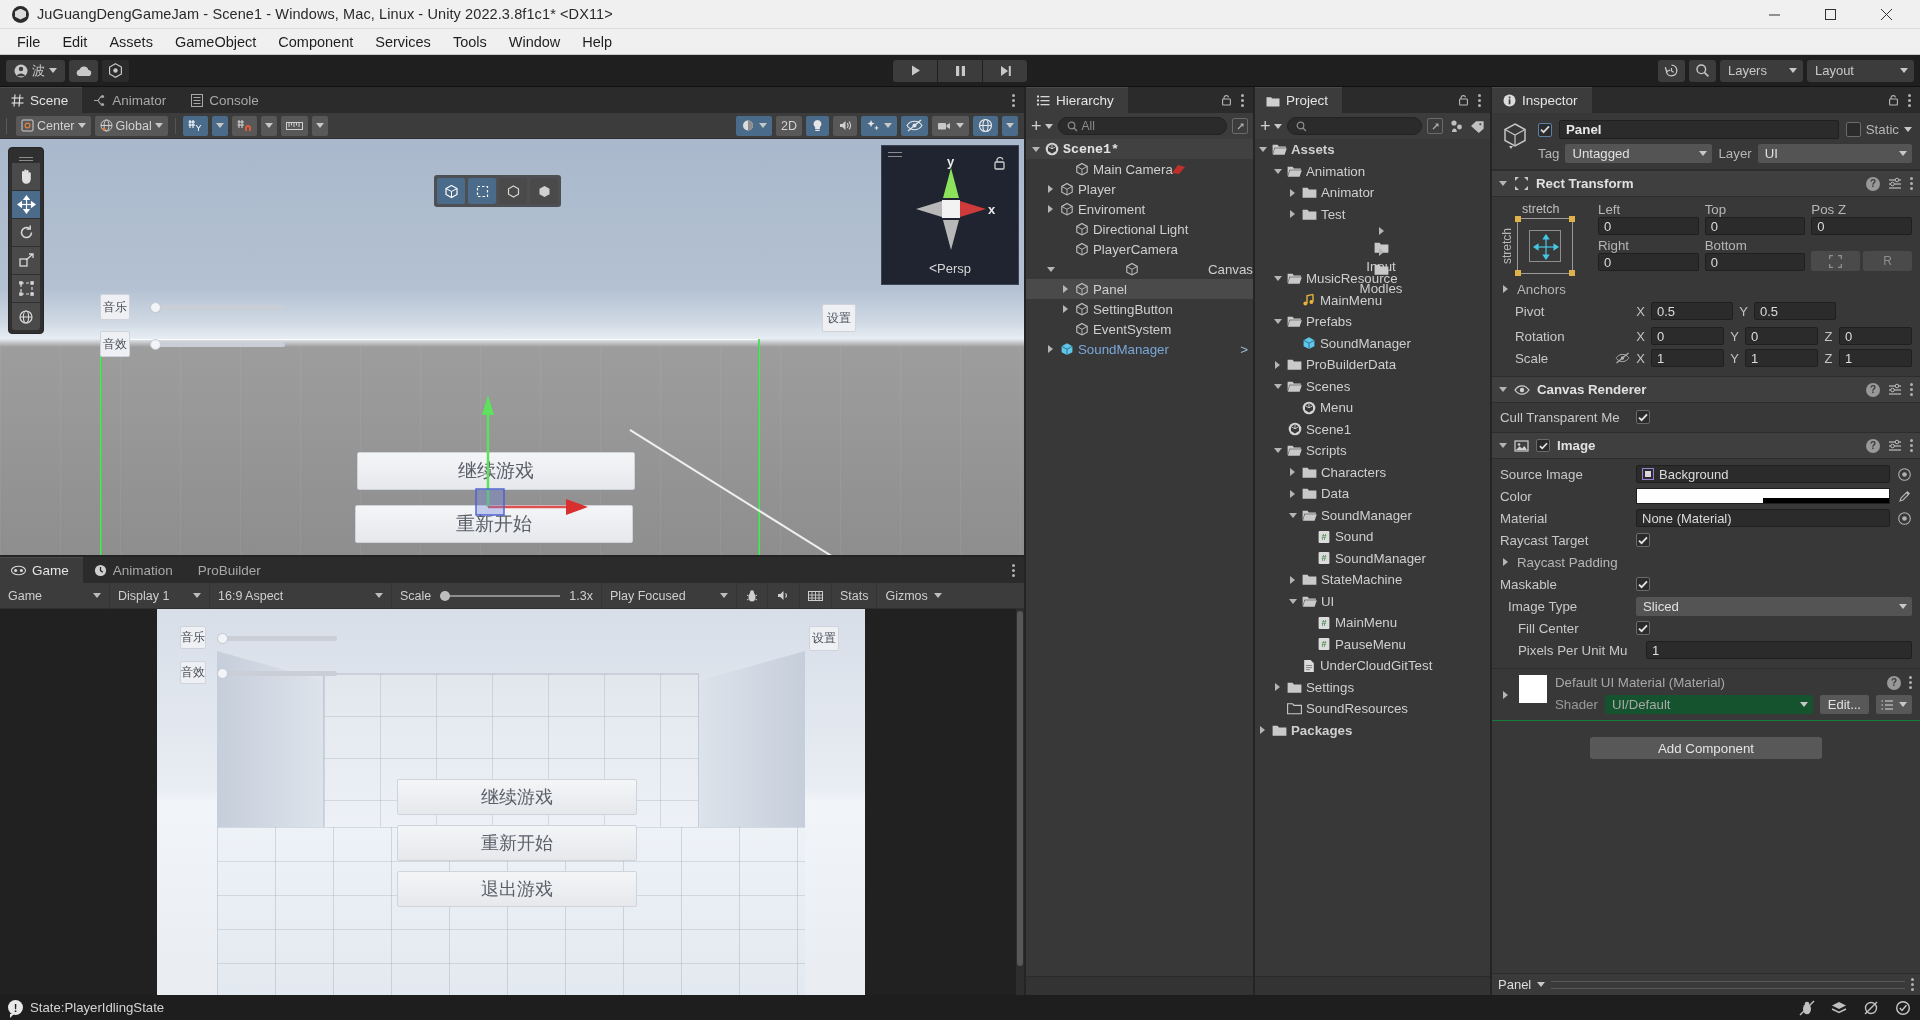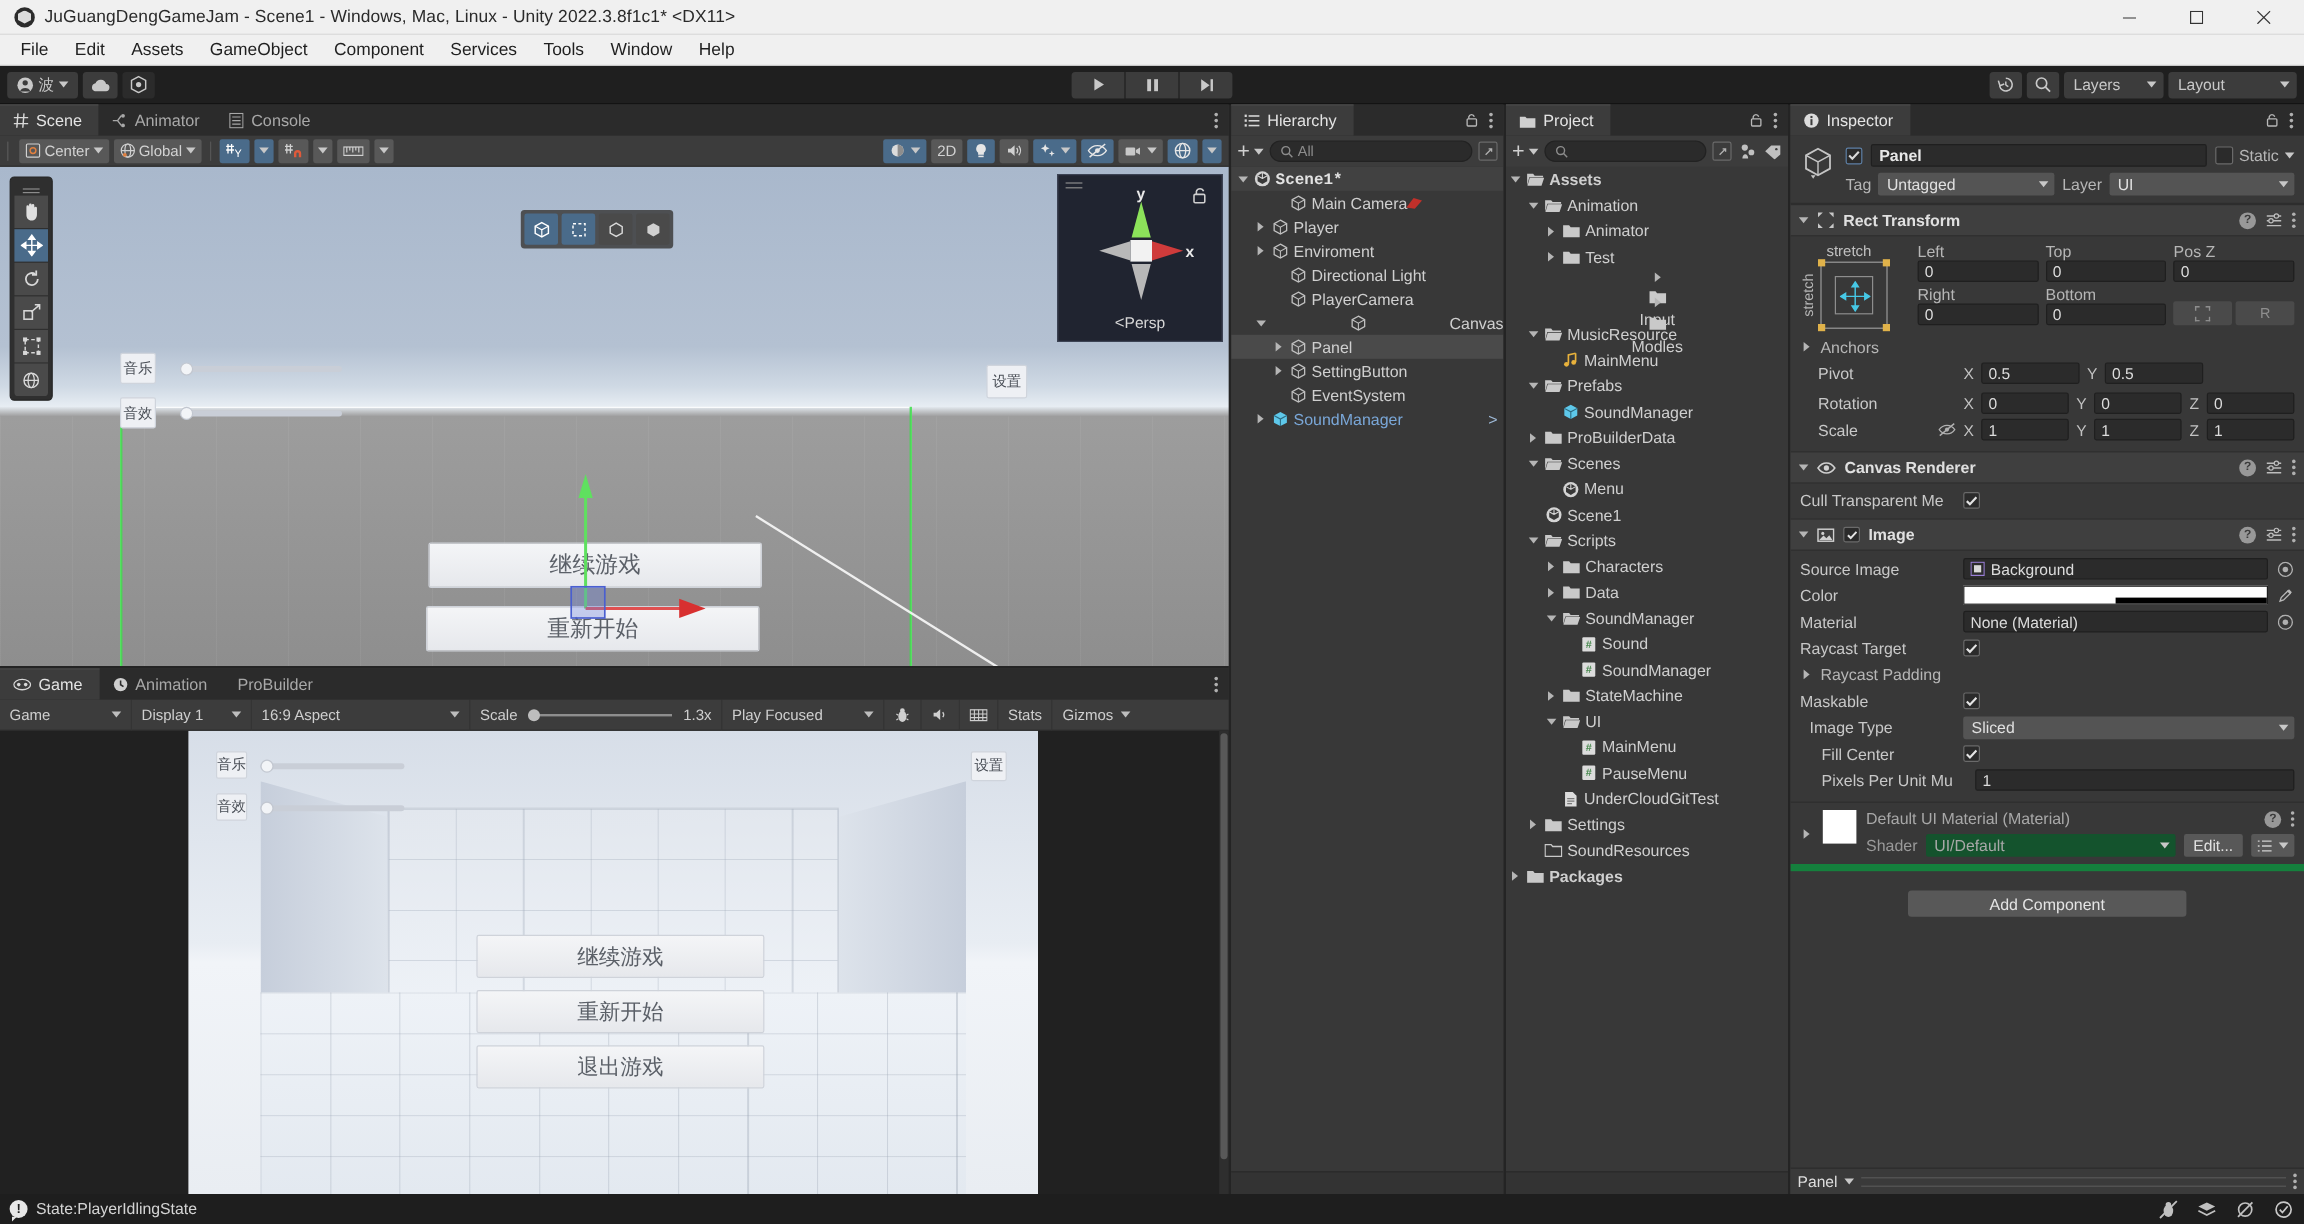--- a/index.html
+++ b/index.html
@@ -1653,21 +1653,21 @@
                         <line x1="0.5" y1="6" x2="2" y2="6"></line>
                         <line x1="0.5" y1="10" x2="2" y2="10"></line>
                       </g>
                     </svg>
                   <span class="tb-caret"></span>
                 </span>
               </div>
             </div>
           </div>
 
-          <div style="border-top:6px solid #15803d;flex:1 1 auto;">
+          <div style="border-top:1px solid #15803d;flex:1 1 auto;">
             <div class="addcomp">
               <span>Add Component</span>
             </div>
           </div>
 
           <div class="insp-foot">
             <span>Panel</span>
             <span class="tb-caret"></span>
             <span class="lineholder"></span>
             <span class="kebab">

